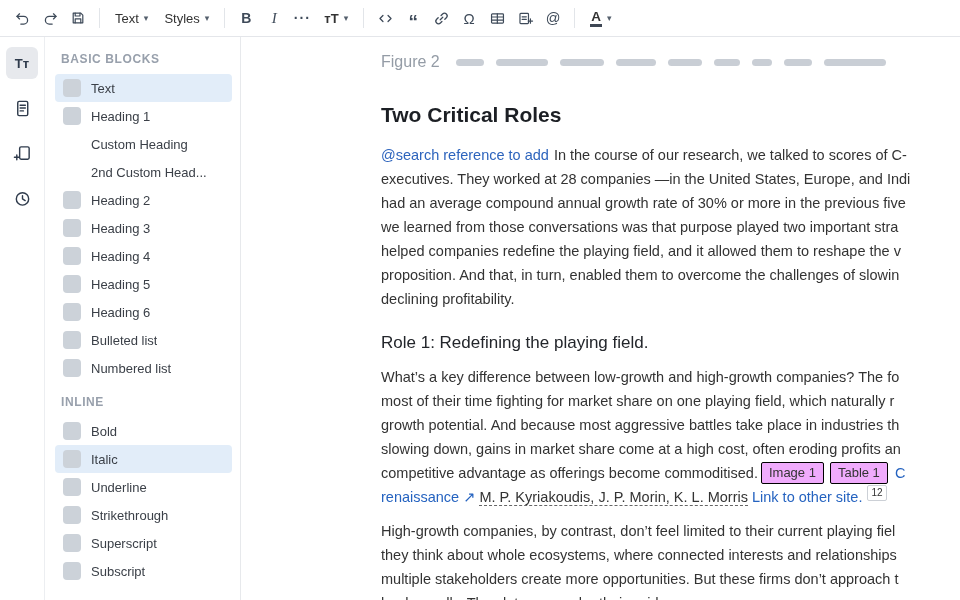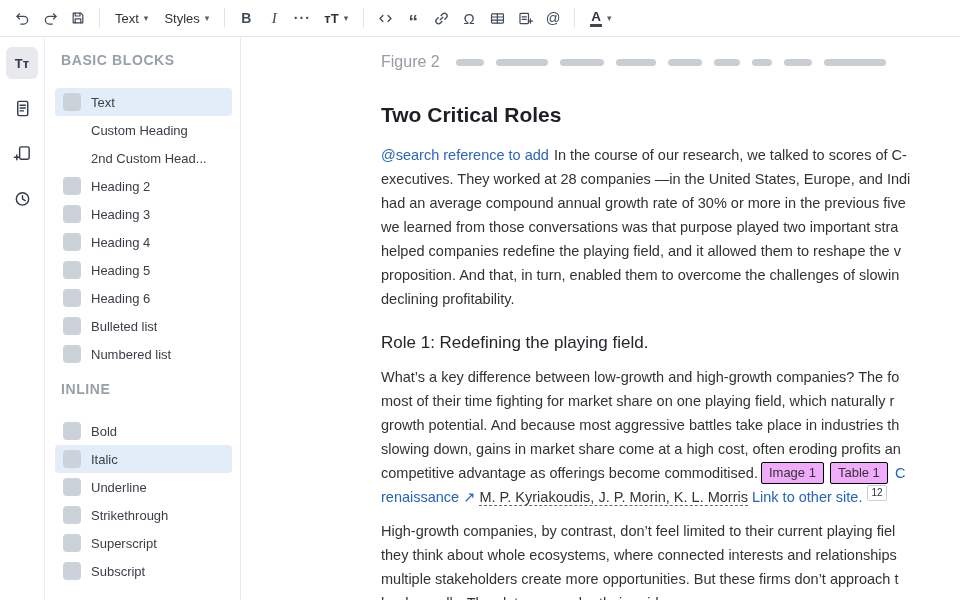--- a/index.html
+++ b/index.html
@@ -41,21 +41,21 @@
   }
   .rail-item {
     width:32px; height:32px; border-radius:6px; display:flex; align-items:center; justify-content:center;
     color:#2f3b4c;
   }
   .rail-item.selected { background:#e7e9ed; }
   .rail-glyph { font-size:13px; font-weight:700; letter-spacing:0; }
 
   .panel { width:196px; flex:none; border-right:1px solid #e7e9ec; padding-top:2px; overflow:hidden; }
   .section-title {
-    padding:13px 16px 20px; font-size:14px; font-weight:700; color:#98a0ac; letter-spacing:.6px;
+    padding:13px 16px 8px; font-size:12px; font-weight:700; color:#98a0ac; letter-spacing:.6px;
   }
   .prow {
     display:flex; align-items:center; height:28px; margin:0 8px 0 10px; padding:0 8px;
     border-radius:4px; gap:10px; font-size:13px; color:#3b4048;
   }
   .prow.selected { background:#e2edf9; }
   .sq { width:18px; height:18px; border-radius:4px; background:#ccd2d9; flex:none; }
   .prow.noicon .sq { visibility:hidden; }
   .plabel { white-space:nowrap; overflow:hidden; }
 
@@ -201,20 +201,24 @@
         </svg>
     </div>
   </div>
 
   <div class="panel">
     <div class="section-title">BASIC BLOCKS</div>
 
     <div class="prow selected">
       <span class="sq"></span>
       <span class="plabel">Text</span>
+    </div>
+    <div class="prow">
+      <span class="sq"></span>
+      <span class="plabel">Heading 1</span>
     </div>
     <div class="prow noicon">
       <span class="sq"></span>
       <span class="plabel">Custom Heading</span>
     </div>
     <div class="prow noicon">
       <span class="sq"></span>
       <span class="plabel">2nd Custom Head...</span>
     </div>
     <div class="prow">

